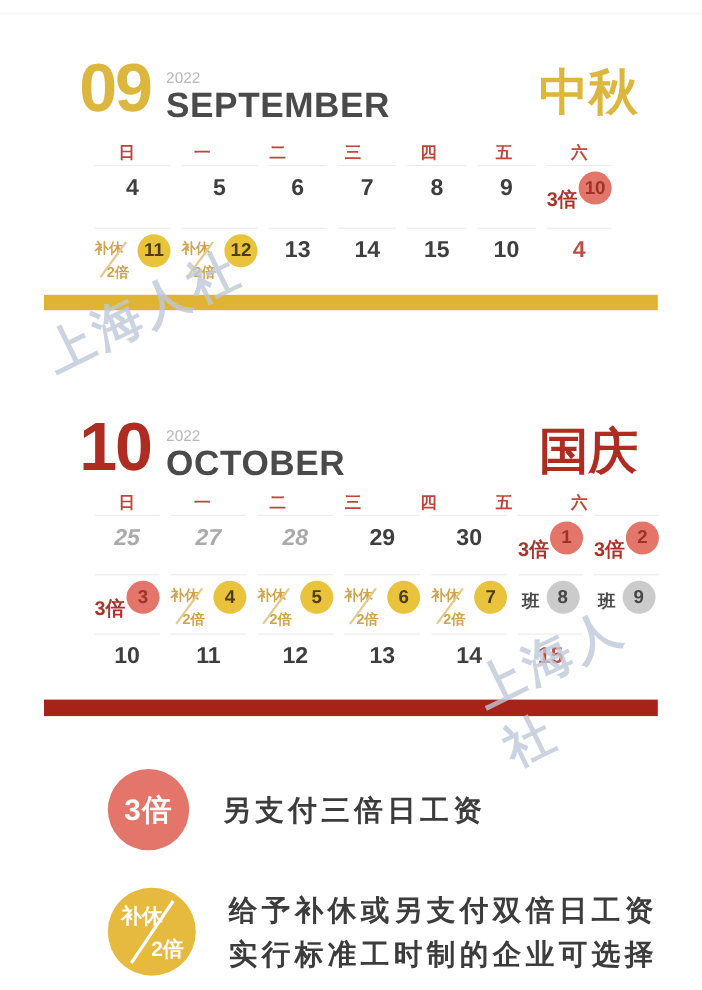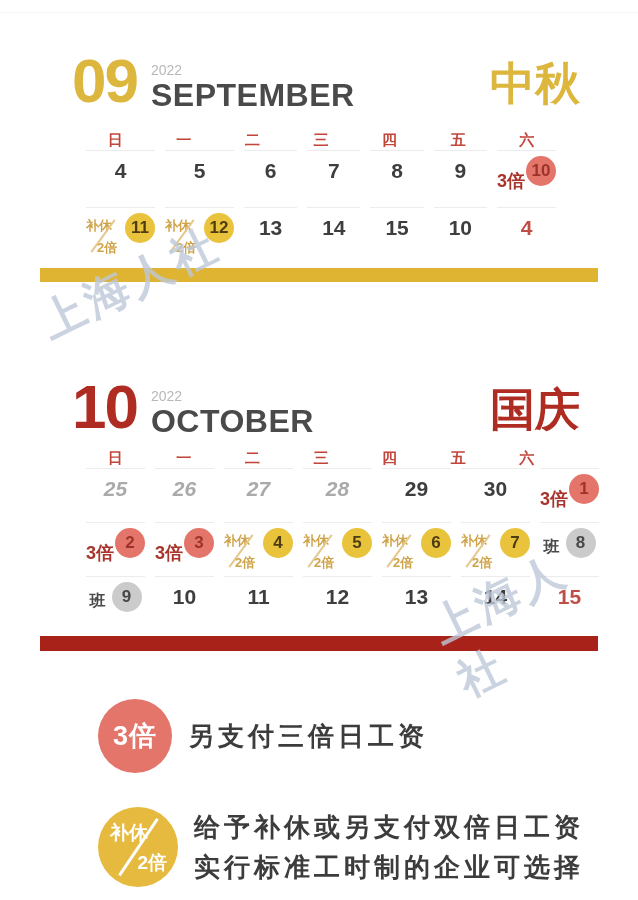--- a/index.html
+++ b/index.html
@@ -69,21 +69,21 @@
   .legend-item{display:flex;align-items:center;}
   .legend-item + .legend-item{margin-top:34px;}
   .badge1{width:74px;height:74px;border-radius:50%;background:var(--salmon);color:#fff;
     font-size:27px;font-weight:bold;display:flex;align-items:center;justify-content:center;
     flex:none;letter-spacing:1px;}
   .badge2{width:80px;height:80px;border-radius:50%;background:var(--legend-gold);position:relative;flex:none;}
   .badge2 span{position:absolute;color:#fff;font-size:19px;font-weight:bold;}
   .b2-top{left:12px;top:13px;}
   .b2-bottom{right:11px;bottom:11px;}
   .b2-slash{position:absolute;left:39px;top:6px;width:2.5px;height:68px;background:#fff;transform:rotate(34deg);}
-  .legend-text{margin-left:16px;font-size:26px;font-weight:bold;color:#3c3c3c;letter-spacing:4px;line-height:40px;}
+  .legend-text{margin-left:30px;font-size:26px;font-weight:bold;color:#3c3c3c;letter-spacing:4px;line-height:40px;}
 </style>
 </head>
 <body>
 
 <div class="page">
   <div class="top-line"></div>
 
   <div class="calendar cal-sep theme-gold">
     <div class="cal-header">
       <div class="month-number">09</div>
@@ -176,23 +176,20 @@
         <div class="weekday">三</div>
         <div class="weekday">四</div>
         <div class="weekday">五</div>
         <div class="weekday">六</div>
       </div>
     <div class="cal-grid">
         <div class="cell">
           <span class="num t-faded">25</span>
         </div>
         <div class="cell">
-          <span class="num t-faded">26</span>
-        </div>
-        <div class="cell">
           <span class="num t-faded">27</span>
         </div>
         <div class="cell">
           <span class="num t-faded">28</span>
         </div>
         <div class="cell">
           <span class="num">29</span>
         </div>
         <div class="cell">
           <span class="num">30</span>

